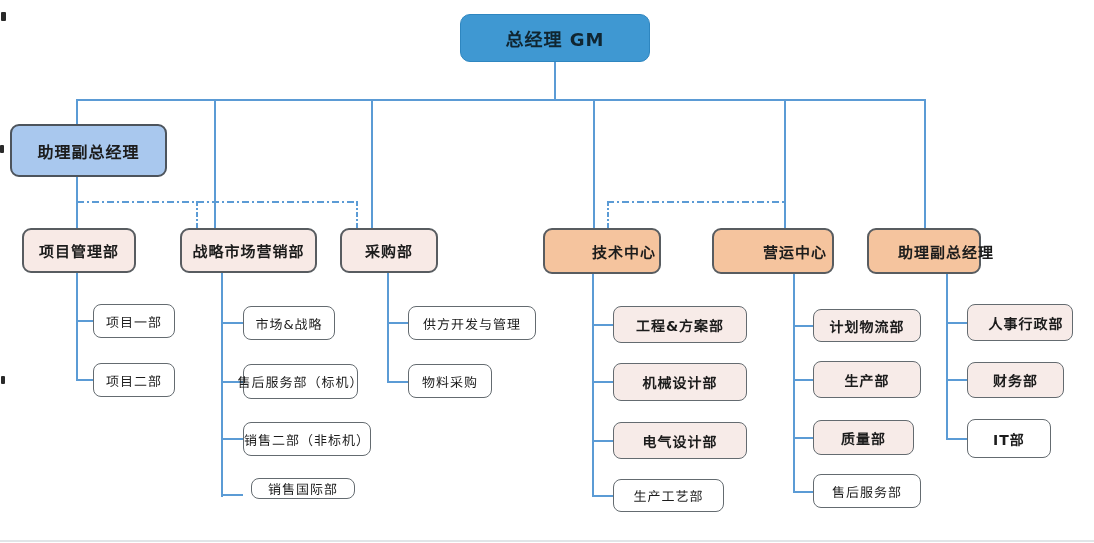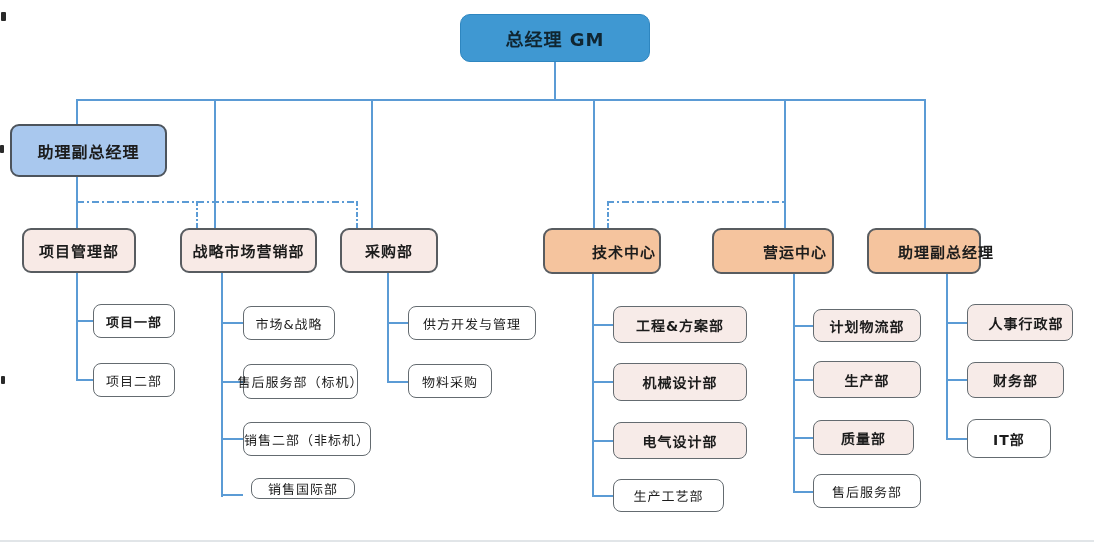--- a/index.html
+++ b/index.html
@@ -42,21 +42,21 @@
     font-size:15px;font-weight:bold;
   }
   .dept-left{background:var(--dept-left-fill,#f8eae6);}
   .dept-right{background:var(--dept-right-fill,#f5c49e);padding-left:44px;}
   .sub{
     background:var(--sub-white-fill,#ffffff);
     border:1.5px solid #646b70;border-radius:8px;
     font-size:13px;font-weight:normal;
   }
   .sub-pink{background:var(--sub-pink-fill,#f7ebe8);font-weight:bold;font-size:14px;}
-  .sub-bold{font-weight:bold;font-size:14px;border-radius:9px;}
+  .sub-bold{font-weight:bold;font-size:14px;}
   .artifact{position:absolute;background:#2a2a2a;border-radius:1px;}
   .page-bottom-edge{position:absolute;left:0;top:540px;width:1094px;height:2px;background:#d4dade;opacity:.7;}
 </style>
 </head>
 <body>
 
 <div id="canvas">
 
   <div class="line-v" style="left:554px;top:62px;height:38px;"></div>
   <div class="line-h" style="left:77px;top:99px;width:849px;"></div>
@@ -110,21 +110,21 @@
 
   <div class="box deputy" style="left:10px;top:124px;width:157px;height:53px;">助理副总经理</div>
 
   <div class="box dept dept-left" style="left:22px;top:228px;width:114px;height:45px;">项目管理部</div>
   <div class="box dept dept-left" style="left:180px;top:228px;width:137px;height:45px;">战略市场营销部</div>
   <div class="box dept dept-left" style="left:340px;top:228px;width:98px;height:45px;">采购部</div>
   <div class="box dept dept-right" style="left:543px;top:228px;width:118px;height:46px;">技术中心</div>
   <div class="box dept dept-right" style="left:712px;top:228px;width:122px;height:46px;">营运中心</div>
   <div class="box dept dept-right" style="left:867px;top:228px;width:114px;height:46px;">助理副总经理</div>
 
-  <div class="box sub" style="left:93px;top:304px;width:82px;height:34px;font-weight:bold;">项目一部</div>
+  <div class="box sub" style="left:93px;top:304px;width:82px;height:34px;">项目一部</div>
   <div class="box sub" style="left:93px;top:363px;width:82px;height:34px;">项目二部</div>
 
   <div class="box sub" style="left:243px;top:306px;width:92px;height:34px;">市场&amp;战略</div>
   <div class="box sub" style="left:243px;top:364px;width:115px;height:35px;">售后服务部（标机）</div>
   <div class="box sub" style="left:243px;top:422px;width:128px;height:34px;">销售二部（非标机）</div>
   <div class="box sub" style="left:251px;top:478px;width:104px;height:21px;">销售国际部</div>
 
   <div class="box sub" style="left:408px;top:306px;width:128px;height:34px;">供方开发与管理</div>
   <div class="box sub" style="left:408px;top:364px;width:84px;height:34px;">物料采购</div>
 

